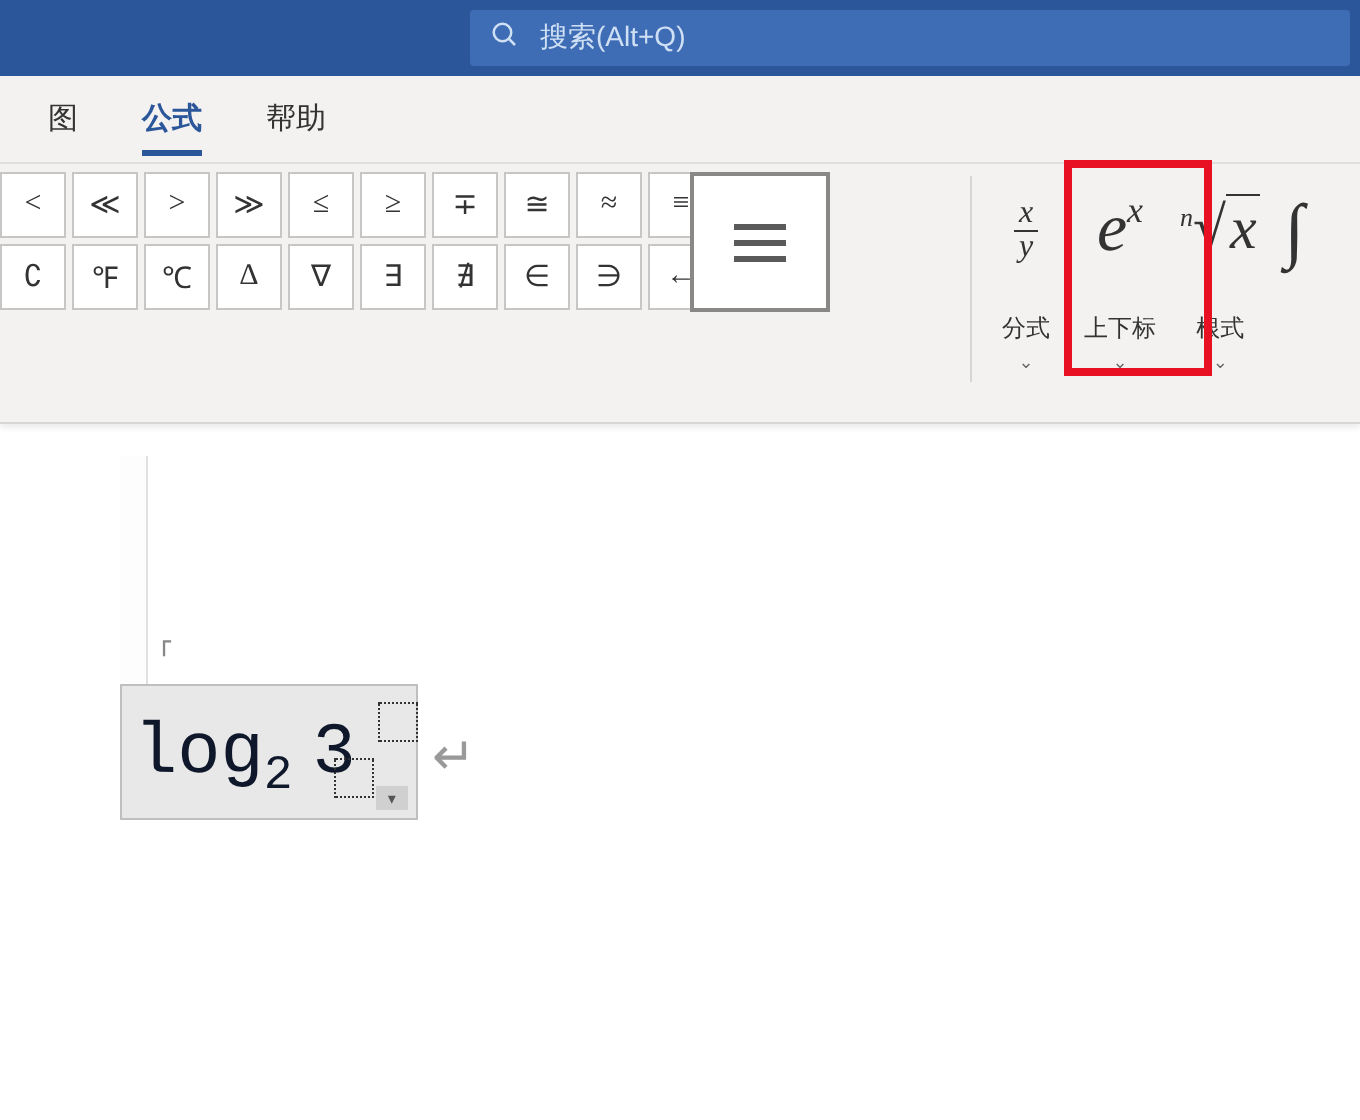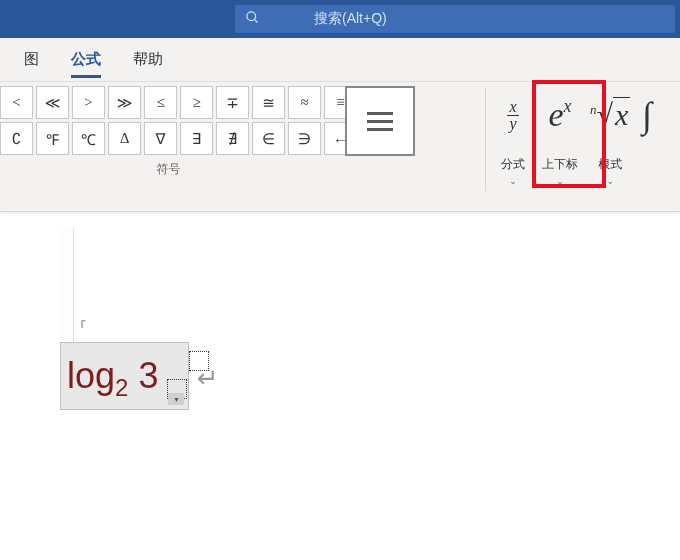--- a/index.html
+++ b/index.html
@@ -1,20 +1,20 @@
 <!DOCTYPE html>
 <html><head>
 <meta charset="utf-8">
 <style>
   * { box-sizing: border-box; margin: 0; padding: 0; }
   body { font-family: "Microsoft YaHei", "Segoe UI", sans-serif; background: #fff; width: 680px; height: 560px; overflow: hidden; }
   .title-bar { background: #2b579a; height: 38px; display: flex; align-items: center; padding-left: 235px; }
   .search-box { background: #3e6db5; height: 28px; width: 440px; display: flex; align-items: center; padding: 0 10px; border-radius: 2px; }
   .search-icon { color: #cfe0f5; margin-right: 10px; font-size: 15px; }
-  .search-placeholder { color: #cfe0f5; font-size: 14px; margin-left: 44px; }
+  .search-placeholder { color: #cfe0f5; font-size: 14px; }
   .tabs-row { background: #f3f2f1; height: 44px; display: flex; align-items: center; padding-left: 8px; border-bottom: 1px solid #e1dfdd; position: relative; }
   .tab { padding: 0 16px; font-size: 15px; color: #333; height: 44px; display: flex; align-items: center; cursor: pointer; }
   .tab.active { color: #2b579a; font-weight: 600; position: relative; }
   .tab.active::after { content: ""; position: absolute; bottom: 4px; left: 16px; right: 16px; height: 2.5px; background: #2b579a; }
   .ribbon { background: #f3f2f1; height: 130px; display: flex; border-bottom: 1px solid #d6d6d6; box-shadow: 0 2px 3px rgba(0,0,0,0.08); position: relative; }
   .symbols-group { display: flex; flex-direction: column; padding: 4px 8px 2px 0; }
   .symbol-grid { display: flex; flex-direction: column; gap: 3px; }
   .symbol-row { display: flex; gap: 3px; }
   .sym-btn { width: 33px; height: 33px; border: 1px solid #c8c6c4; background: #fff; display: flex; align-items: center; justify-content: center; font-family: "Cambria Math", serif; font-size: 15px; color: #333; cursor: pointer; }
   .overflow-btn { position: absolute; left: 345px; top: 4px; width: 70px; height: 70px; border: 2px solid #8a8886; background: #fff; display: flex; align-items: center; justify-content: center; }
@@ -25,21 +25,21 @@
   .structures-group { display: flex; padding: 6px 4px 2px 4px; gap: 0; position: relative; }
   .struct-btn { display: flex; flex-direction: column; align-items: center; padding: 4px 6px; cursor: pointer; min-width: 46px; }
   .struct-icon { height: 46px; display: flex; align-items: center; justify-content: center; font-family: "Cambria Math", "Times New Roman", serif; font-size: 30px; font-style: italic; color: #333; }
   .struct-label { font-size: 12px; color: #333; margin-top: 18px; }
   .struct-expand { font-size: 9px; color: #666; margin-top: 3px; }
   .highlight { border: 4px solid #e81123; position: absolute; pointer-events: none; }
   .doc-area { background: #fff; padding-top: 130px; padding-left: 60px; }
   .equation-container { margin-top: 0; position: relative; }
   .tab-marker { position: absolute; top: -28px; left: 20px; font-size: 18px; color: #888; }
   .eq-box { position: relative; border: 1px solid #bfbfbf; background: #e8e8e8; padding: 0 30px 0 6px; display: inline-flex; align-items: center; height: 68px; }
-  .eq-text { font-family: Liberation Sans, sans-serif; font-size: 36px; color: #7f1d1d; display: inline-flex; align-items: baseline; text-align: right; }
+  .eq-text { font-family: Liberation Mono, monospace; font-size: 36px; color: #0f172a; display: inline-flex; align-items: baseline; text-align: right; }
   .eq-sub { font-size: 24px; position: relative; top: 8px; }
   .eq-space { width: 10px; display: inline-block; }
   .placeholder-box { border: 1.5px dotted #333; position: absolute; }
   .drop-handle { position: absolute; right: 4px; bottom: 4px; width: 16px; height: 12px; background: #d0d0d0; display: flex; align-items: center; justify-content: center; font-size: 8px; color: #555; }
   .para-mark { position: absolute; right: -30px; top: 20px; font-size: 26px; color: #999; }
   .ruler-stub { position: absolute; left: 60px; top: 228px; width: 14px; height: 144px; background: #fdfdfd; border-right: 1px solid #e0e0e0; }
   .frac { display: inline-flex; flex-direction: column; align-items: center; font-style: italic; font-size: 16px; line-height: 1; }
   .frac .n { border-bottom: 1px solid #333; padding: 0 2px; }
   .frac .d { padding: 0 2px; }
 </style>
@@ -85,21 +85,20 @@
         <div class="sym-btn">℃</div>
         <div class="sym-btn">∆</div>
         <div class="sym-btn">∇</div>
         <div class="sym-btn">∃</div>
         <div class="sym-btn">∄</div>
         <div class="sym-btn">∈</div>
         <div class="sym-btn">∋</div>
         <div class="sym-btn">←</div>
       </div>
     </div>
-    <div class="group-label">符号</div>
   </div>
 
   <div class="overflow-btn">
     <div class="hamburger">
       <span></span>
         <span></span>
         <span></span>
     </div>
   </div>
 

